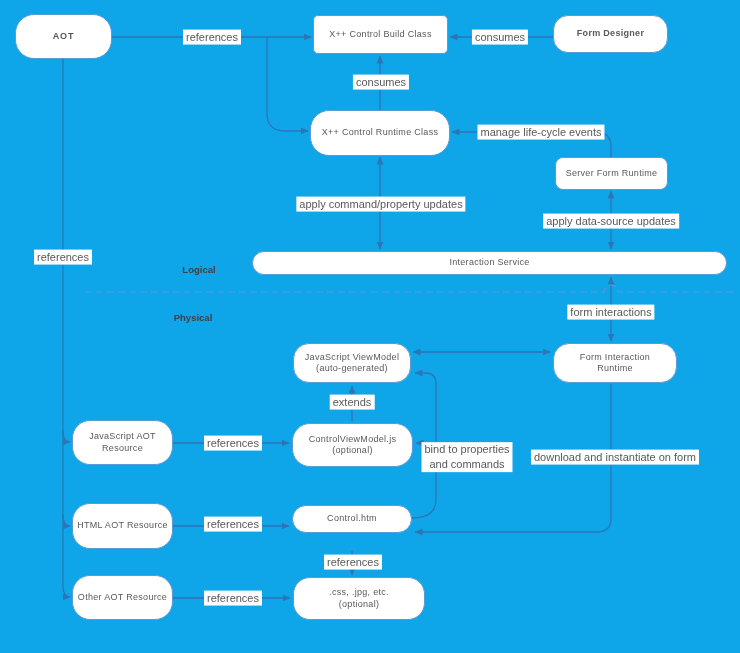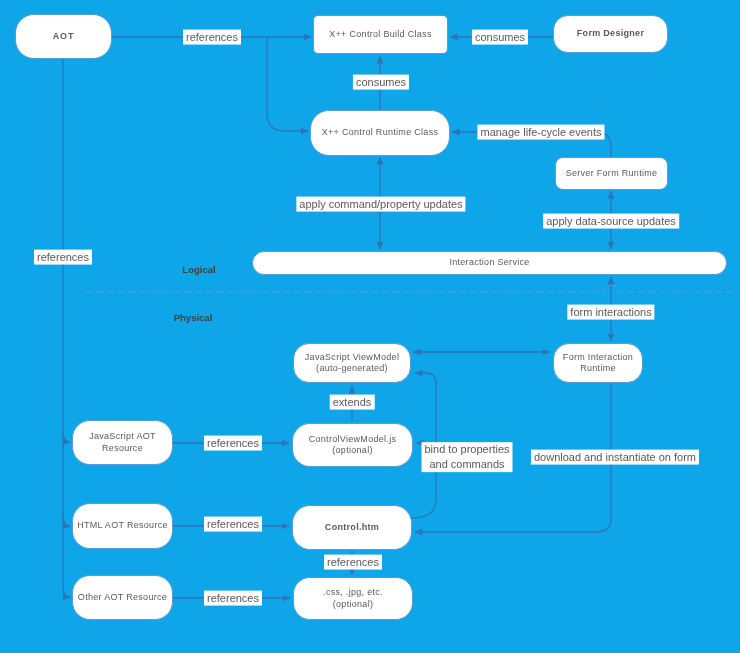--- a/index.html
+++ b/index.html
@@ -79,42 +79,42 @@
   <div class="node" style="left:555px;top:157px;width:113px;height:33px;border-radius:8px;">
     <span>Server Form Runtime</span>
   </div>
   <div class="node" style="left:252px;top:251px;width:475px;height:24px;border-radius:12px;">
     <span>Interaction Service</span>
   </div>
   <div class="node" style="left:293px;top:343px;width:118px;height:40px;border-radius:16px;">
     <span>JavaScript ViewModel</span>
     <span>(auto-generated)</span>
   </div>
-  <div class="node" style="left:553px;top:343px;width:90px;height:40px;border-radius:16px;">
+  <div class="node" style="left:553px;top:343px;width:124px;height:40px;border-radius:16px;">
     <span>Form Interaction</span>
     <span>Runtime</span>
   </div>
   <div class="node" style="left:72px;top:420px;width:101px;height:45px;border-radius:18px;">
     <span>JavaScript AOT</span>
     <span>Resource</span>
   </div>
   <div class="node" style="left:292px;top:423px;width:121px;height:44px;border-radius:18px;">
     <span>ControlViewModel.js</span>
     <span>(optional)</span>
   </div>
   <div class="node" style="left:72px;top:503px;width:101px;height:46px;border-radius:18px;">
     <span>HTML AOT Resource</span>
   </div>
-  <div class="node" style="left:292px;top:505px;width:120px;height:45px;border-radius:18px;font-weight:bold;">
+  <div class="node" style="left:292px;top:505px;width:120px;height:28px;border-radius:18px;">
     <span>Control.htm</span>
   </div>
   <div class="node" style="left:72px;top:575px;width:101px;height:45px;border-radius:18px;">
     <span>Other AOT Resource</span>
   </div>
-  <div class="node" style="left:293px;top:577px;width:120px;height:43px;border-radius:17px;text-align:right;">
+  <div class="node" style="left:293px;top:577px;width:132px;height:43px;border-radius:17px;text-align:right;">
     <span>.css, .jpg, etc.</span>
     <span>(optional)</span>
   </div>
 
   <div class="edge-label" style="left:212px;top:37px;">references</div>
   <div class="edge-label" style="left:500px;top:37px;">consumes</div>
   <div class="edge-label" style="left:381px;top:82px;">consumes</div>
   <div class="edge-label" style="left:541px;top:132px;">manage life-cycle events</div>
   <div class="edge-label" style="left:381px;top:204px;">apply command/property updates</div>
   <div class="edge-label" style="left:611px;top:221px;">apply data-source updates</div>

